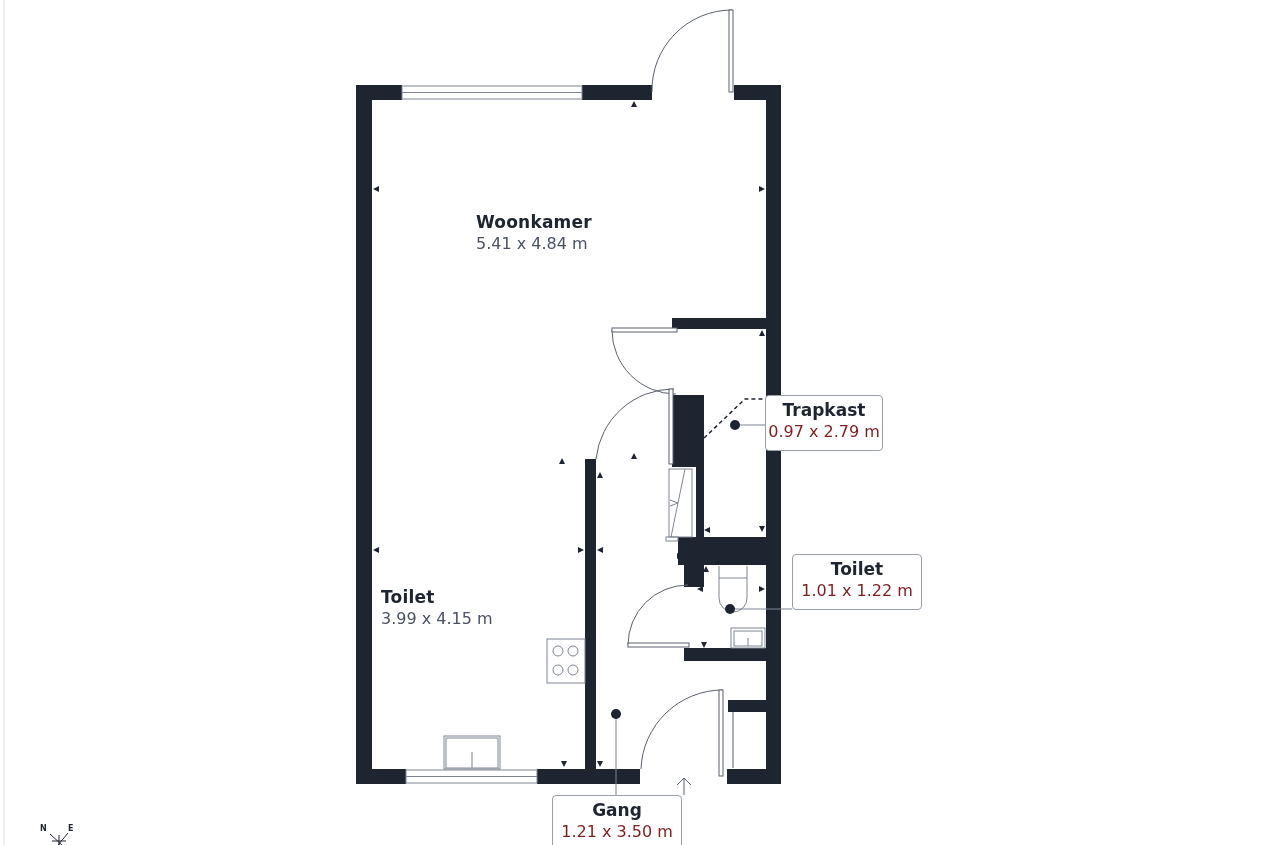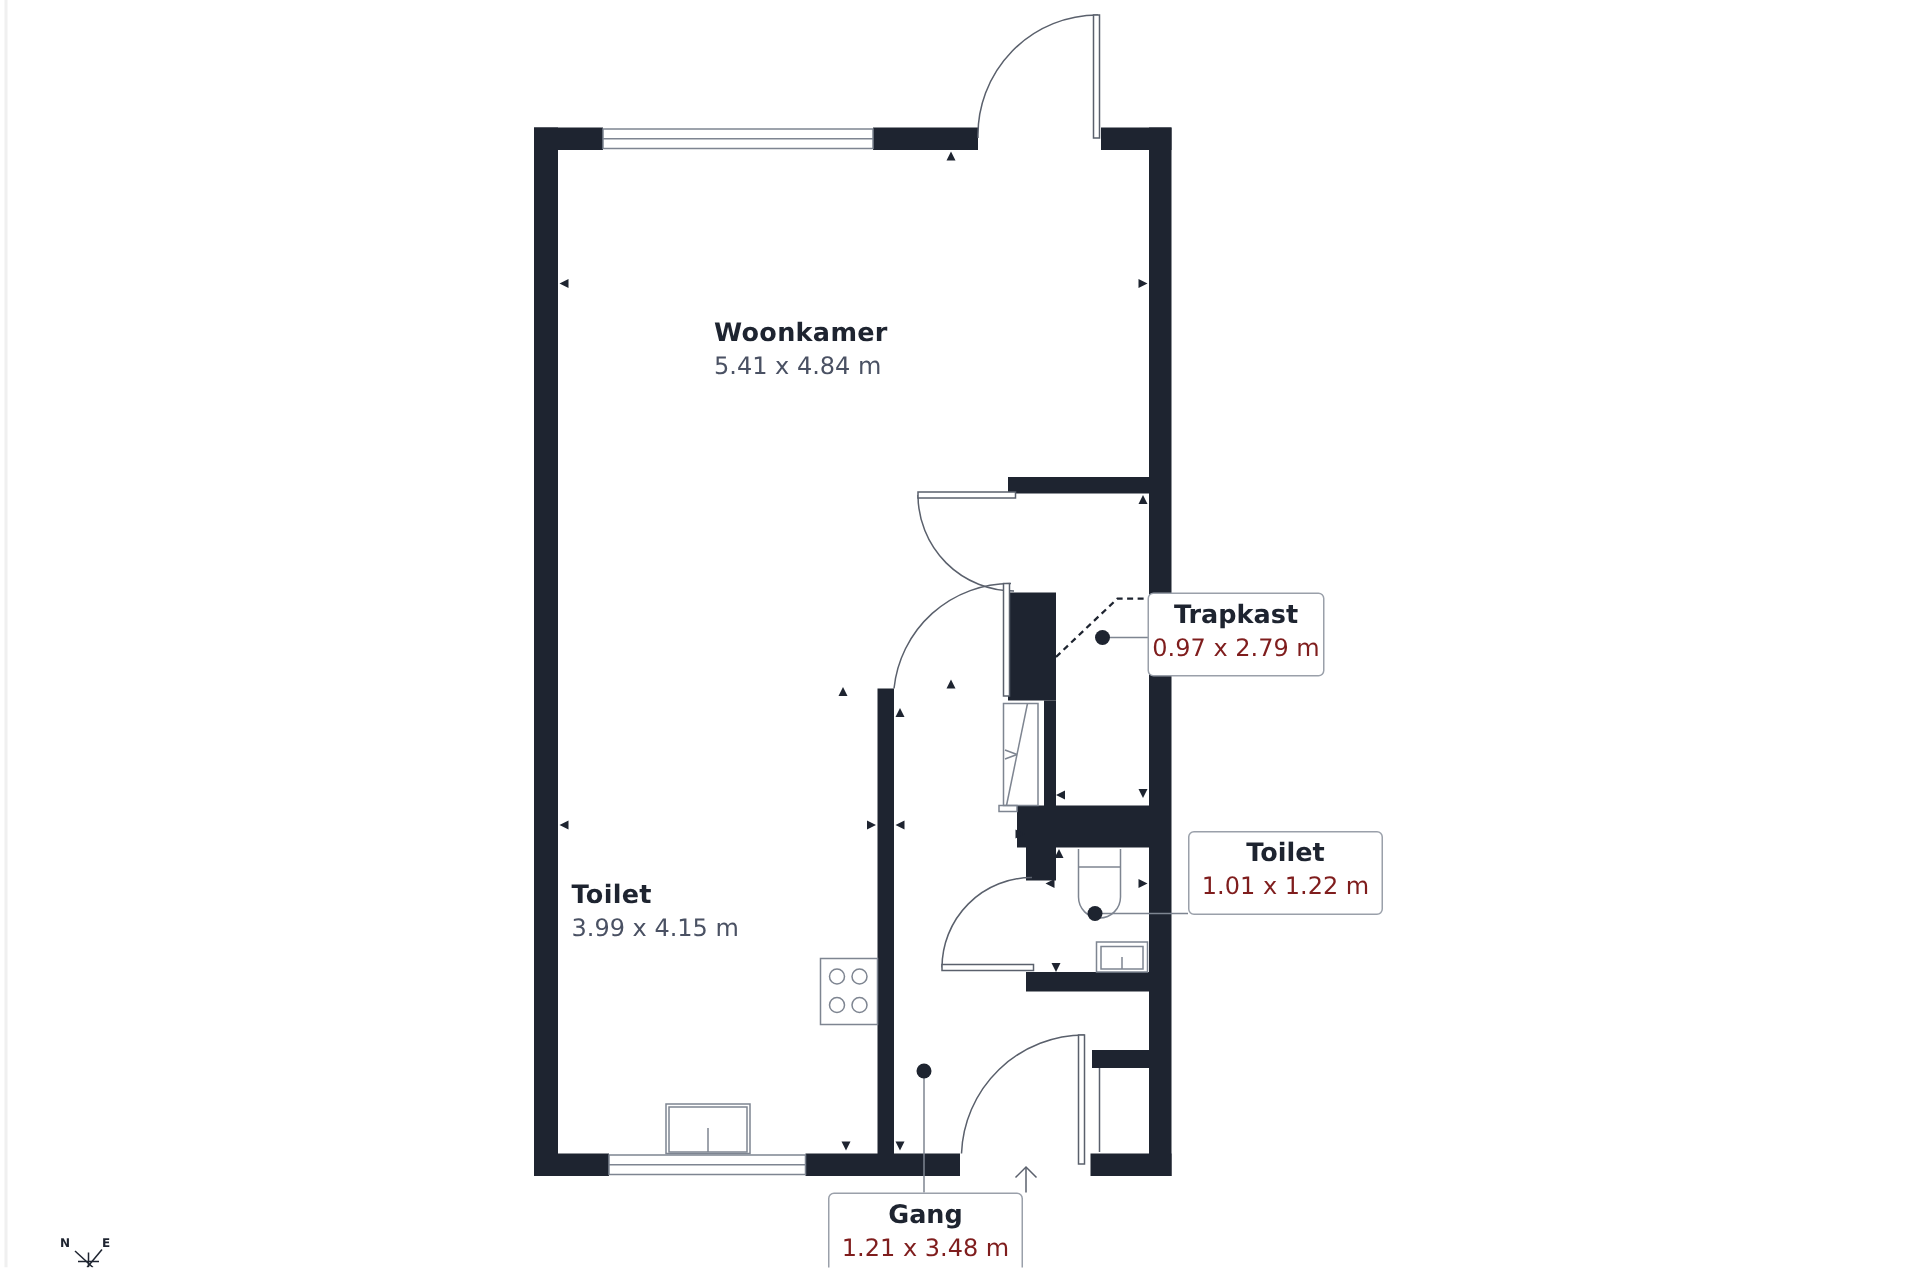--- a/index.html
+++ b/index.html
@@ -175,19 +175,19 @@
   <div class="dims">0.97 x 2.79 m</div>
 </div>
 
 <div class="callout" style="left:792px; top:554px; width:130px; height:56px;">
   <div class="name">Toilet</div>
   <div class="dims">1.01 x 1.22 m</div>
 </div>
 
 <div class="callout" style="left:552px; top:795px; width:130px; height:60px;">
   <div class="name">Gang</div>
-  <div class="dims">1.21 x 3.48 m</div>
+  <div class="dims">1.21 x 3.50 m</div>
 </div>
 
 <div class="compass">
   <span class="n">N</span>
   <span class="e">E</span>
 </div>
 
 </body></html>

